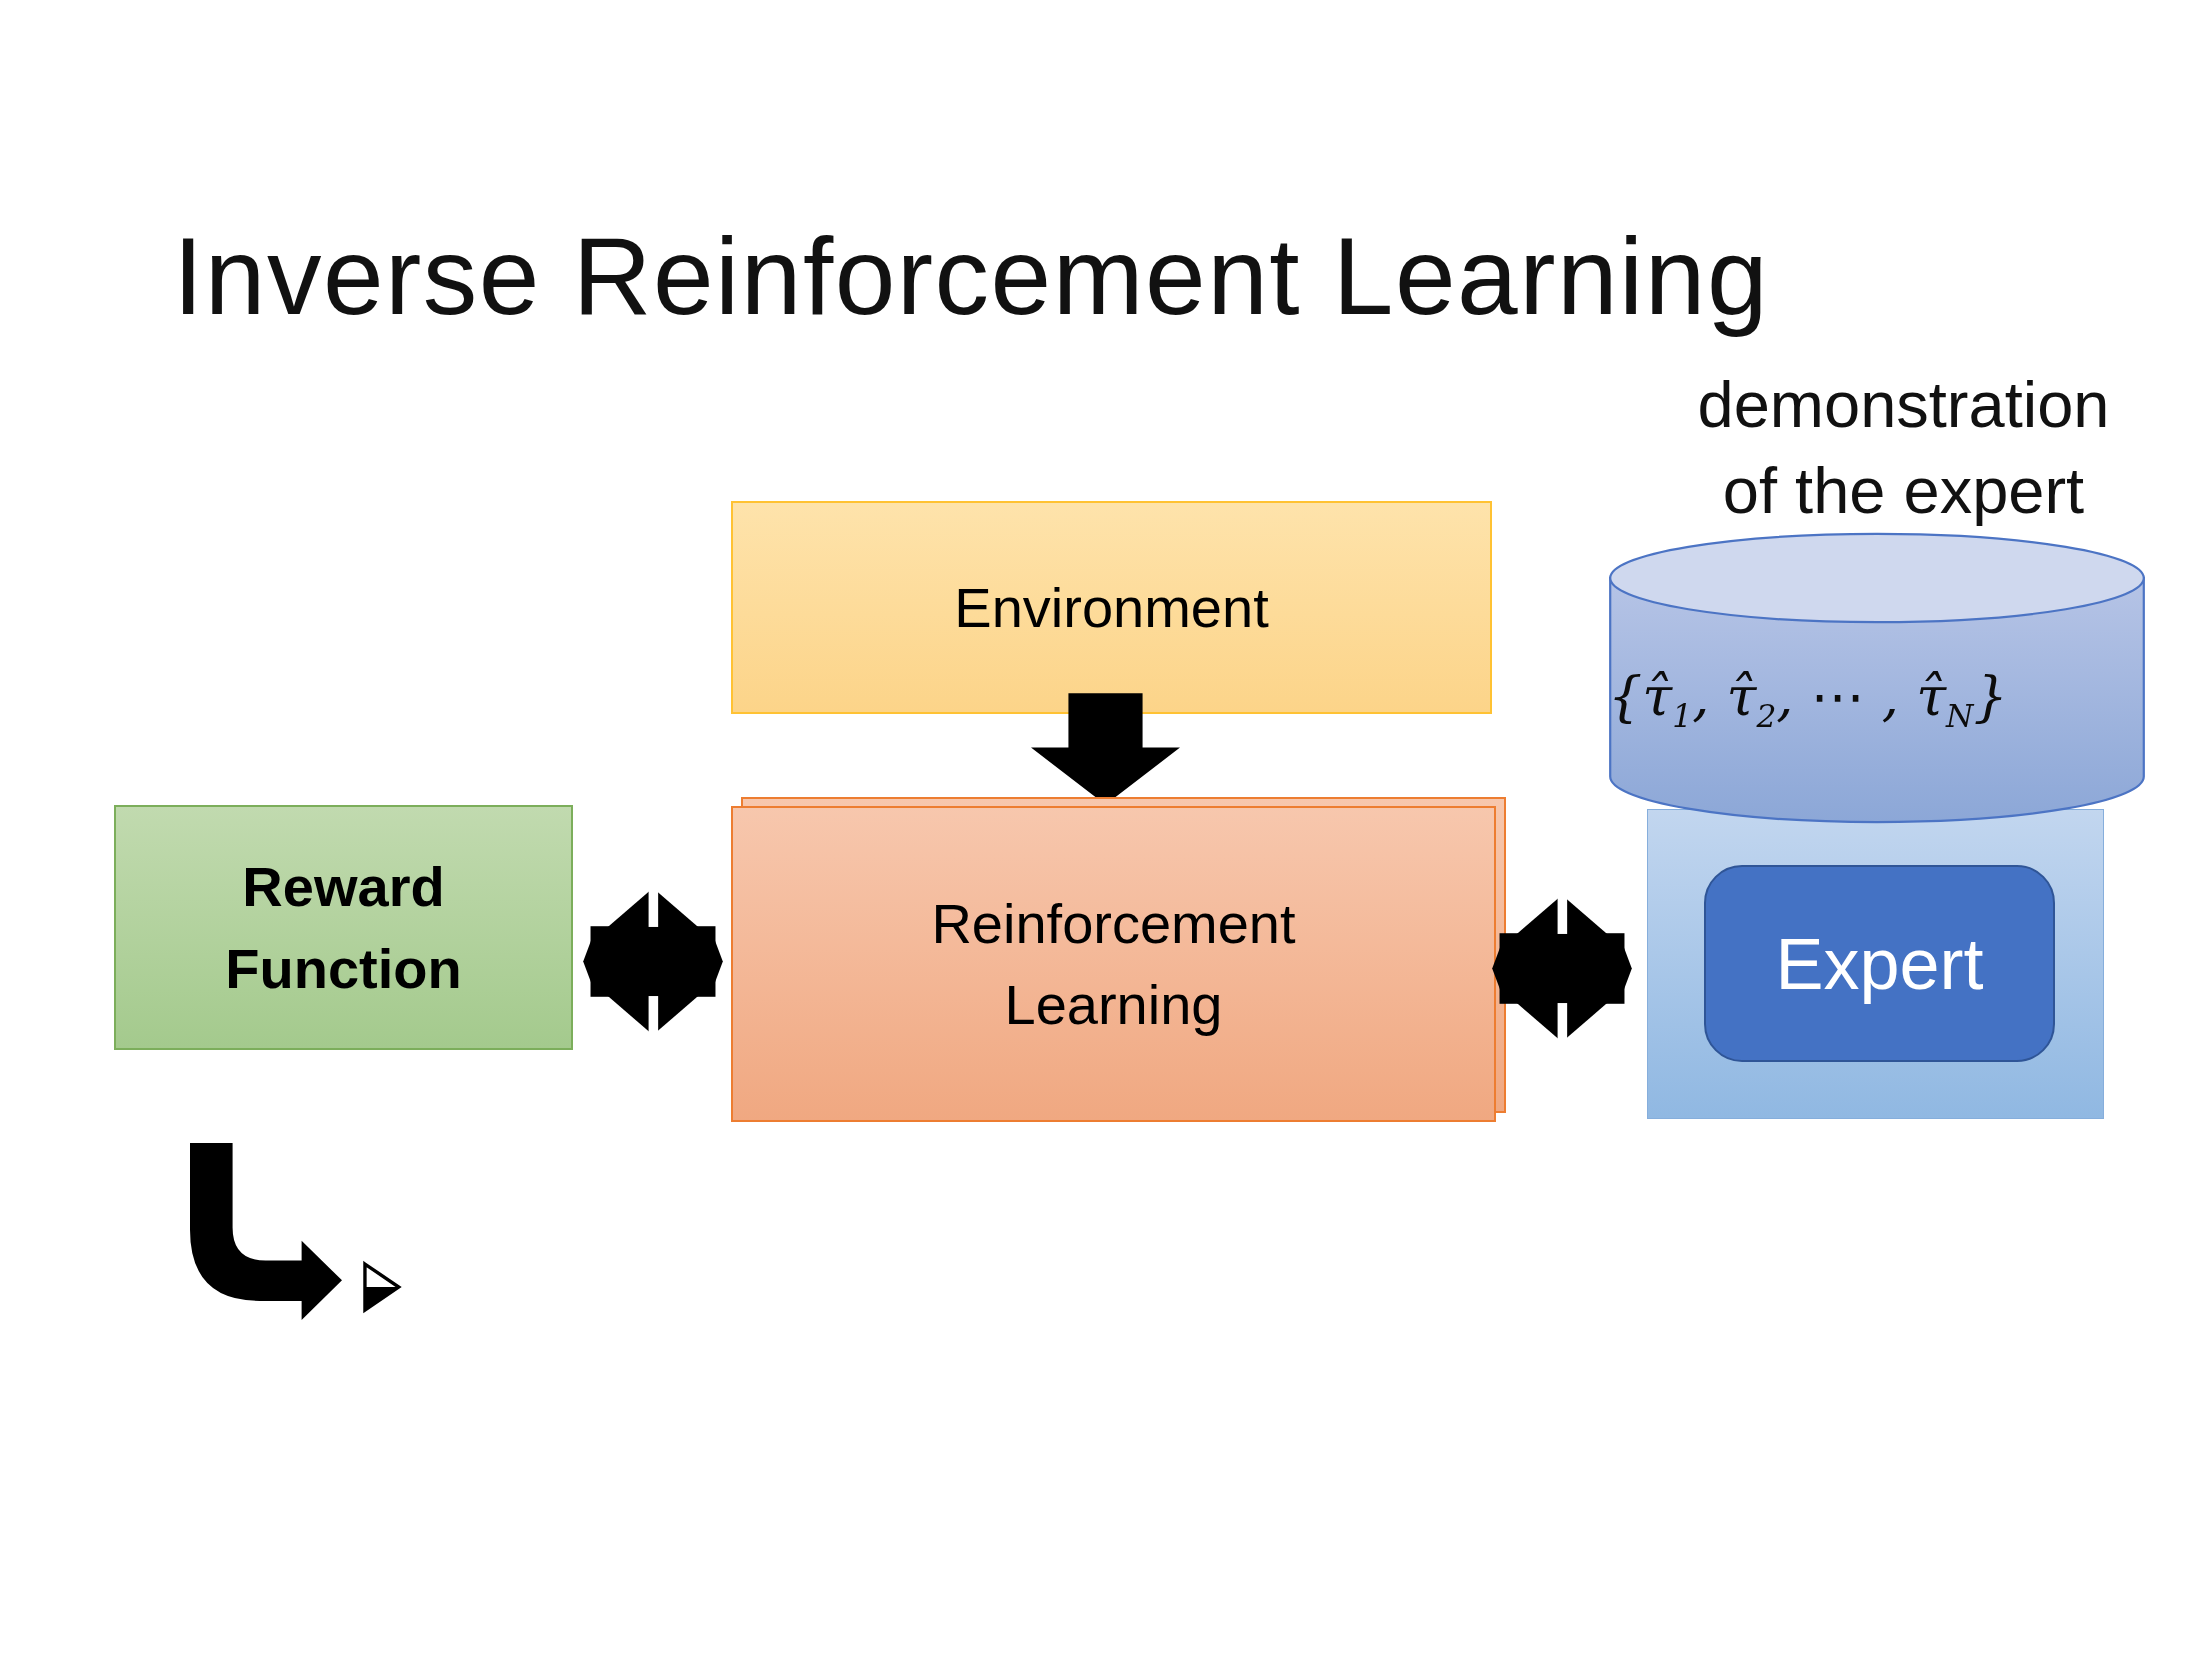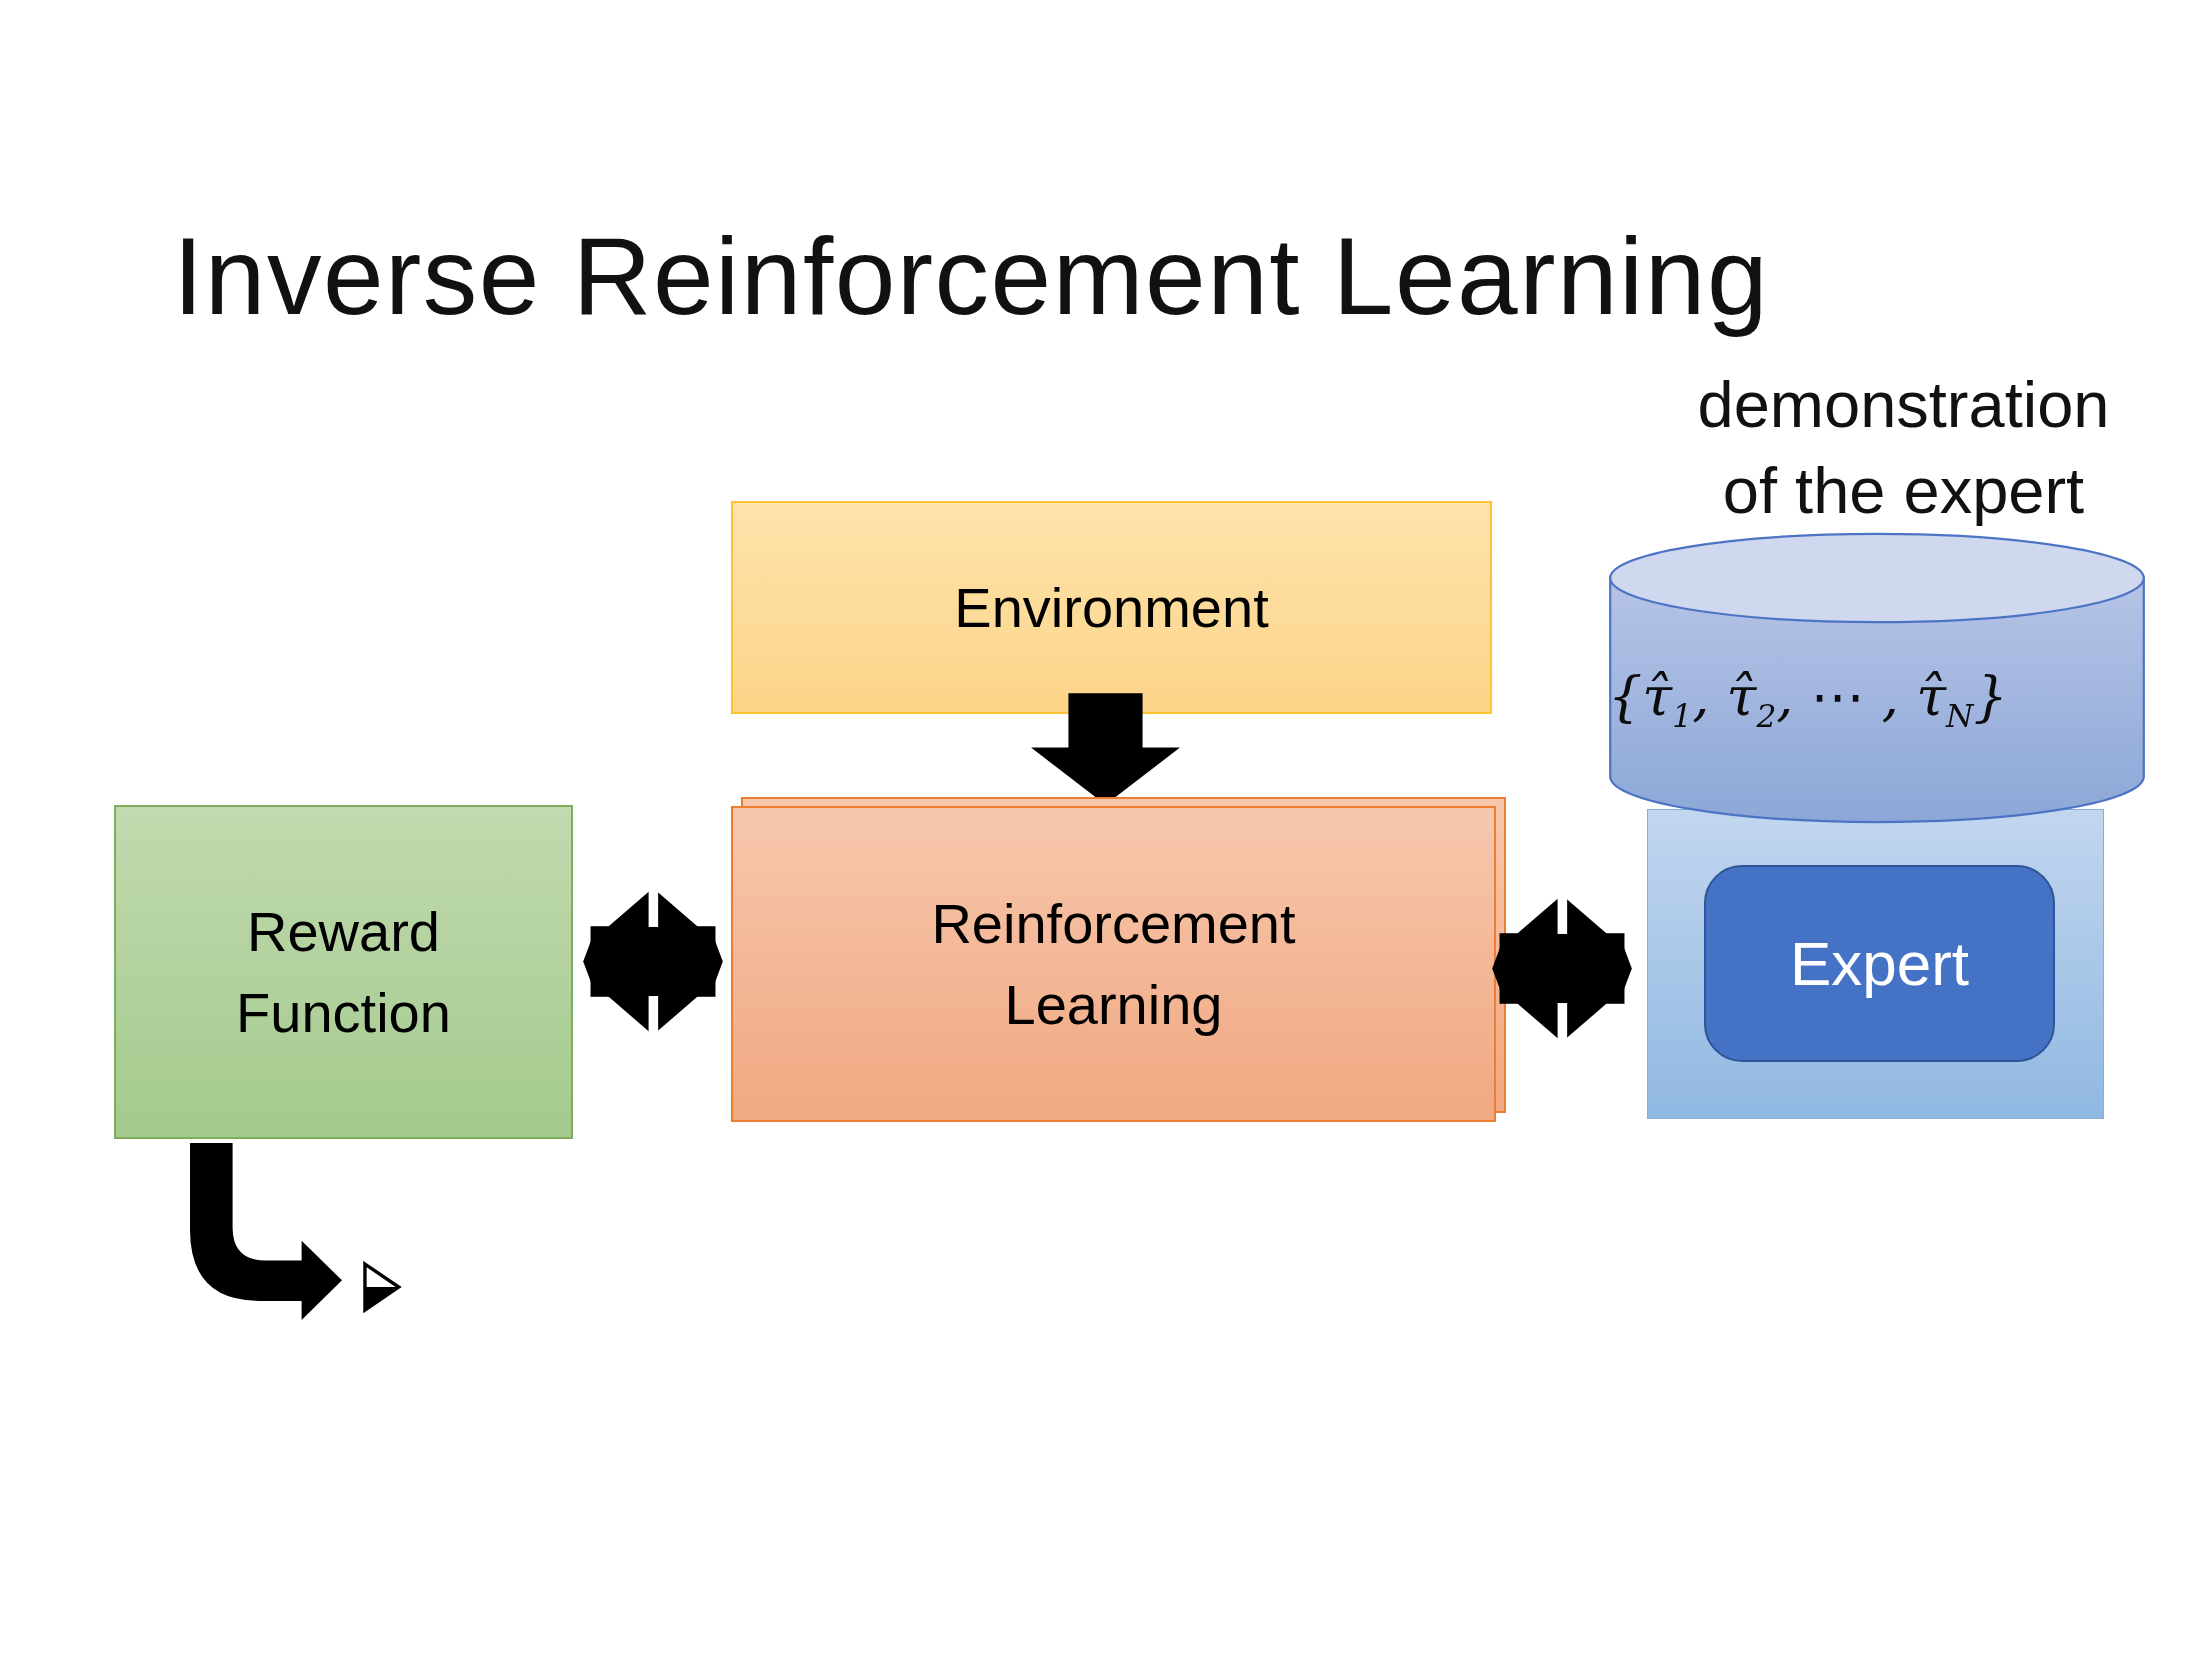--- a/index.html
+++ b/index.html
@@ -33,23 +33,23 @@
   .box{
     display:flex;align-items:center;justify-content:center;
     text-align:center;font-size:56px;line-height:1.45;color:#000;
   }
   .env-box{
     left:731px;top:481px;width:761px;height:213px;
     background:linear-gradient(180deg,#FEE3AB 0%,#FCD489 100%);
     border:2.9px solid #FFC233;box-sizing:border-box;margin-top:20px;
   }
   .reward-box{
-    left:114px;top:805px;width:459px;height:334px;
+    left:114px;top:805px;width:459px;height:245px;
     background:linear-gradient(180deg,#C1DAAF 0%,#A4CA8D 100%);
-    border:2.2px solid #7CAE5B;box-sizing:border-box;
+    border:2.2px solid #7CAE5B;box-sizing:border-box;font-weight:bold;
   }
   .rl-ghost{
     left:741px;top:797px;width:765px;height:316px;
     background:linear-gradient(180deg,#F7C7AD 0%,#F0A881 100%);
     border:2.2px solid #ED7D31;box-sizing:border-box;
   }
   .rl-box{
     left:731px;top:806px;width:765px;height:316px;
     background:linear-gradient(180deg,#F7C7AD 0%,#F0A881 100%);
     border:2.2px solid #ED7D31;box-sizing:border-box;
@@ -59,21 +59,21 @@
   .expert-container{
     left:1647px;top:809px;width:457px;height:310px;
     background:linear-gradient(180deg,#C2D6EF 0%,#90B8E2 100%);
     border:1.5px solid #86AEDC;box-sizing:border-box;
   }
   .expert-box{
     left:1704px;top:865px;width:351px;height:197px;
     background:#4472C4;border:2.2px solid #2F5597;border-radius:38px;
     box-sizing:border-box;
     display:flex;align-items:center;justify-content:center;
-    color:#fff;font-size:62px;
+    color:#fff;font-size:72px;
   }
   .cylinder{left:1608px;top:531px;}
   .formula{
     left:1608px;top:665px;width:538px;
     text-align:left;
     font-family:"DejaVu Serif","DejaVu Sans",serif;
     font-style:italic;font-size:54px;color:#0c0c0c;
     white-space:nowrap;
   }
   .formula sub{font-size:58%;font-style:italic;}

